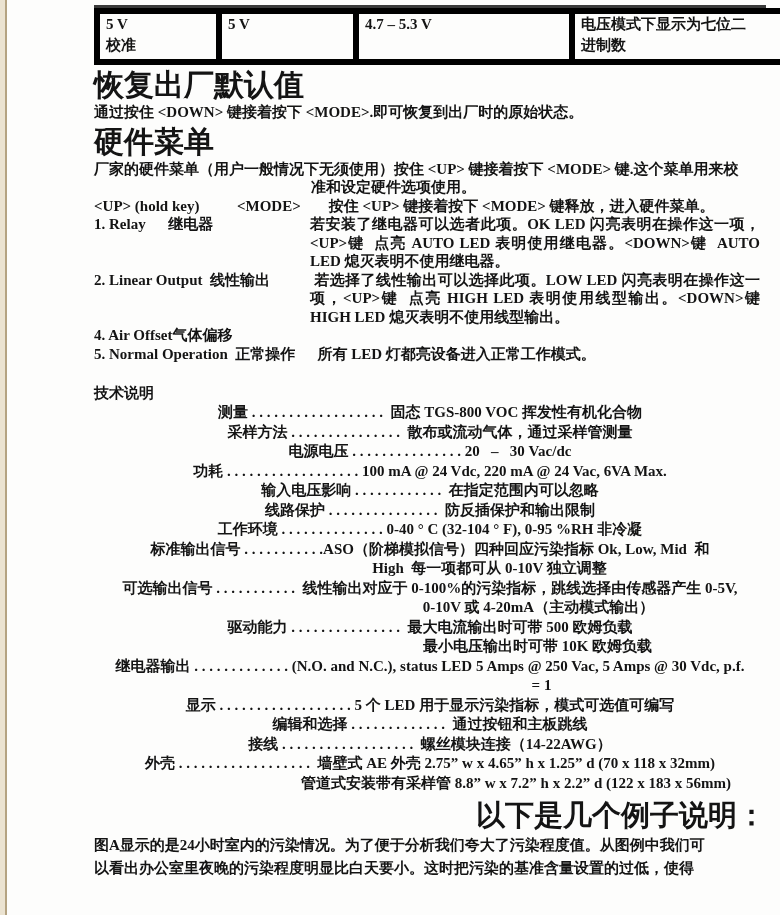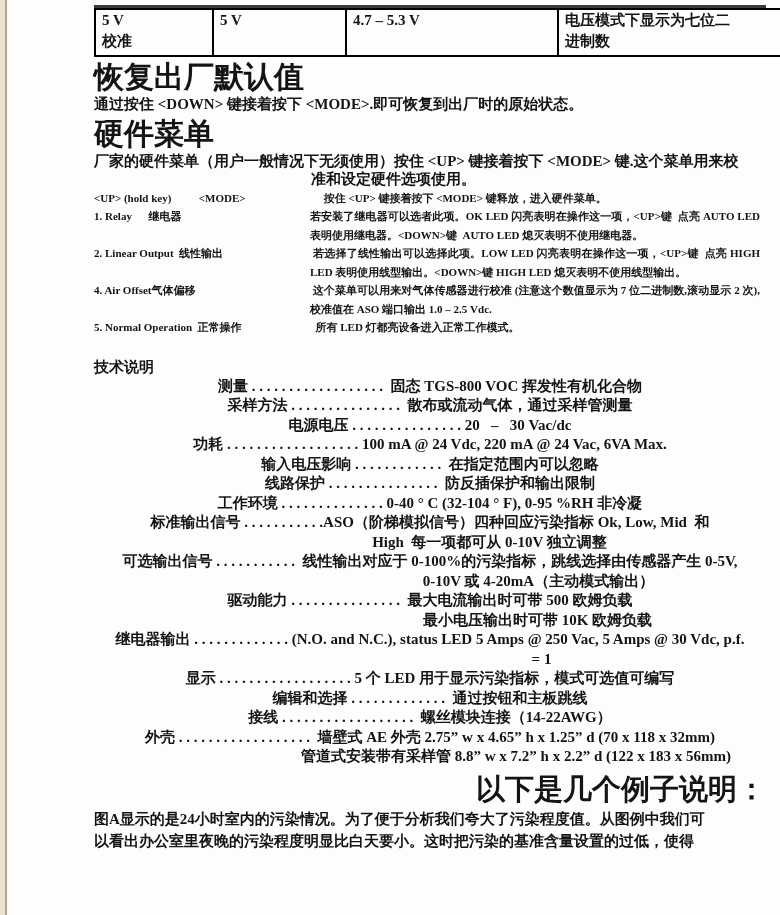--- a/index.html
+++ b/index.html
@@ -8,27 +8,27 @@
     background:#fdfdfc;color:#141414;
     font-family:"Liberation Serif","DejaVu Serif",serif;
     font-weight:bold;
   }
   .edge-strip{position:absolute;left:0;top:0;width:5px;height:915px;background:#ebe3d1;}
   .edge-line{position:absolute;left:5px;top:0;width:2px;height:915px;background:#b4a382;}
   .content{position:absolute;left:94px;top:0;width:672px;}
   .top-rule{position:absolute;left:0;top:5px;width:672px;height:3px;background:#3a3a3a;}
   table.cal{border-collapse:collapse;table-layout:fixed;width:630px;margin-top:8px;
     font-size:15px;line-height:21px;}
-  table.cal td{border:2px solid #000000;padding:0px 6px 3px;vertical-align:top;}
+  table.cal td{border:6px solid #000000;padding:0px 6px 3px;vertical-align:top;}
   .c1{width:104px}.c2{width:119px}.c3{width:198px}.c4{width:209px}
   h1{font-size:30px;line-height:37px;margin:1px 0 0 0;font-weight:bold;}
   h1.examples{font-size:29px;line-height:36px;margin:4px 0 1px 0;text-align:right;}
   .bodyline{font-size:15px;line-height:18.5px;white-space:pre;}
   .intro2{margin-left:217px;}
-  .menu-row{display:flex;font-size:11px;line-height:18.5px;}
+  .menu-row{display:flex;font-size:15px;line-height:18.5px;}
   .menu-label{width:216px;flex:none;white-space:pre;}
   .menu-desc{width:450px;flex:none;white-space:pre-wrap;text-align:justify;}
   .tech-head{font-size:15px;line-height:20px;margin-top:20px;}
   .spec-line{font-size:15px;line-height:19.5px;white-space:pre;text-align:center;}
   .ind172{margin-left:172px}.ind210{margin-left:119px}.ind215{margin-left:215px}
   .ind217{margin-left:217px}.ind223{margin-left:223px}
   .para-line{font-size:15px;line-height:22.5px;white-space:pre;}
 </style>
 </head>
 <body>
@@ -76,21 +76,20 @@
   <div class="menu-row">
     <div class="menu-label">1. Relay      继电器</div>
     <div class="menu-desc">若安装了继电器可以选者此项。OK LED 闪亮表明在操作这一项，&lt;UP&gt;键  点亮 AUTO LED 表明使用继电器。&lt;DOWN&gt;键  AUTO LED 熄灭表明不使用继电器。</div>
   </div>
   <div class="menu-row">
     <div class="menu-label">2. Linear Output  线性输出</div>
     <div class="menu-desc"> 若选择了线性输出可以选择此项。LOW LED 闪亮表明在操作这一项，&lt;UP&gt;键  点亮 HIGH LED 表明使用线型输出。&lt;DOWN&gt;键 HIGH LED 熄灭表明不使用线型输出。</div>
   </div>
   <div class="menu-row">
     <div class="menu-label">4. Air Offset气体偏移</div>
-    <div class="menu-desc"> 这个菜单可以用来对气体传感器进行校准 (注意这个数值显示为 7 位二进制数,滚动显示 2 次), 校准值在 ASO 端口输出 1.0 – 2.5 Vdc.</div>
   </div>
   <div class="menu-row">
     <div class="menu-label">5. Normal Operation  正常操作</div>
     <div class="menu-desc">  所有 LED 灯都亮设备进入正常工作模式。</div>
   </div>
 
   <div class="tech-head">技术说明</div>
 
   <div>
     <div class="spec-line">测量 . . . . . . . . . . . . . . . . . .  固态 TGS-800 VOC 挥发性有机化合物</div>

